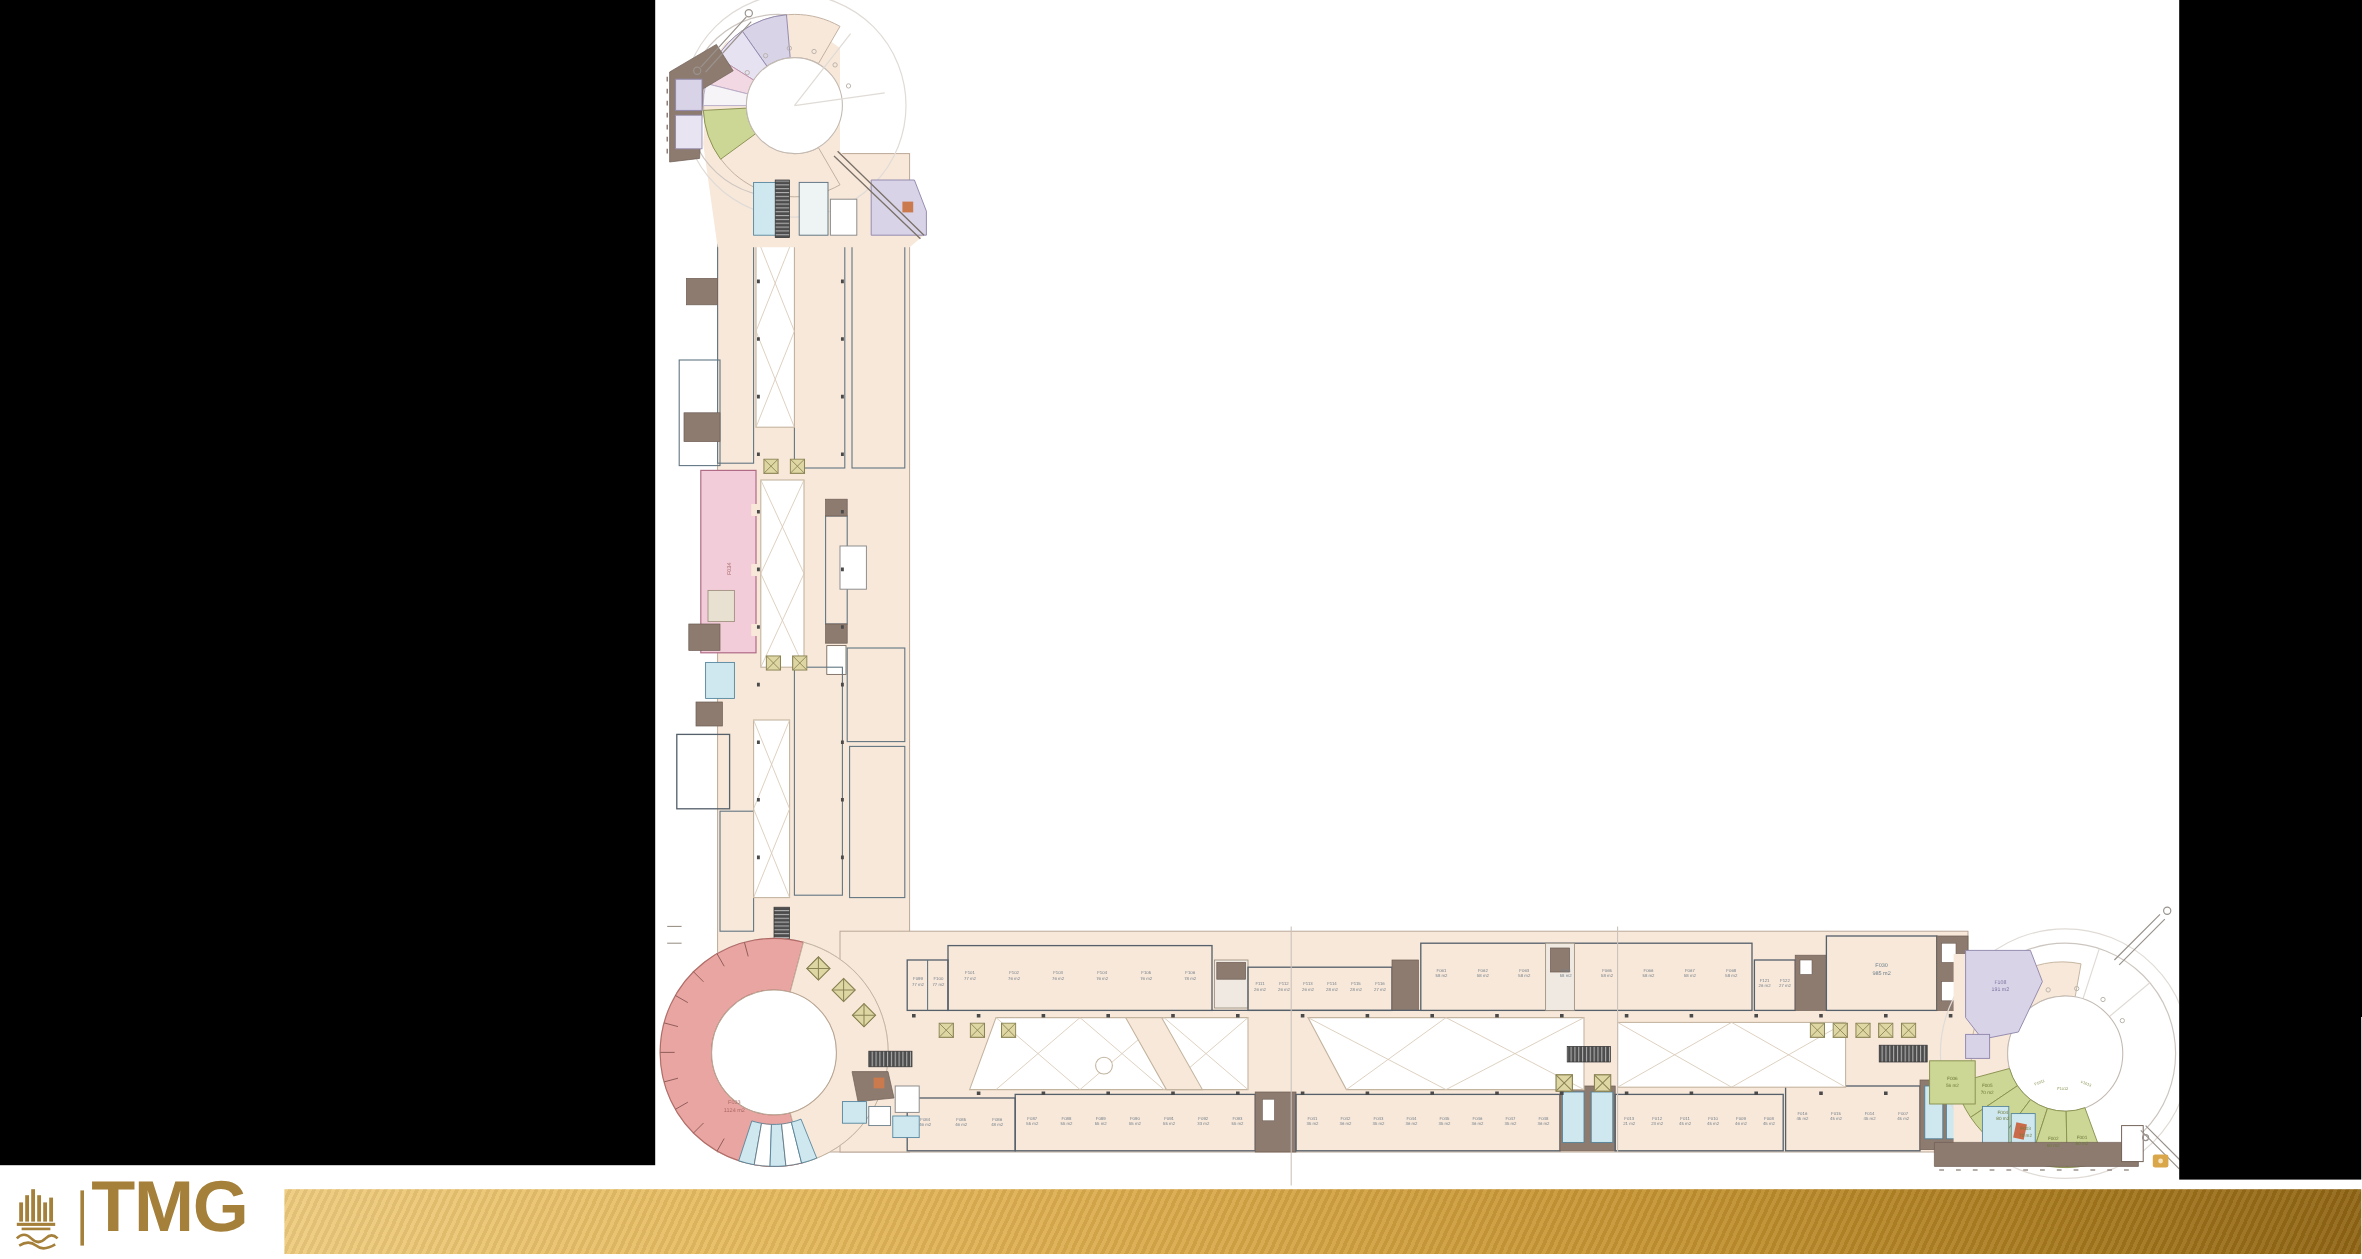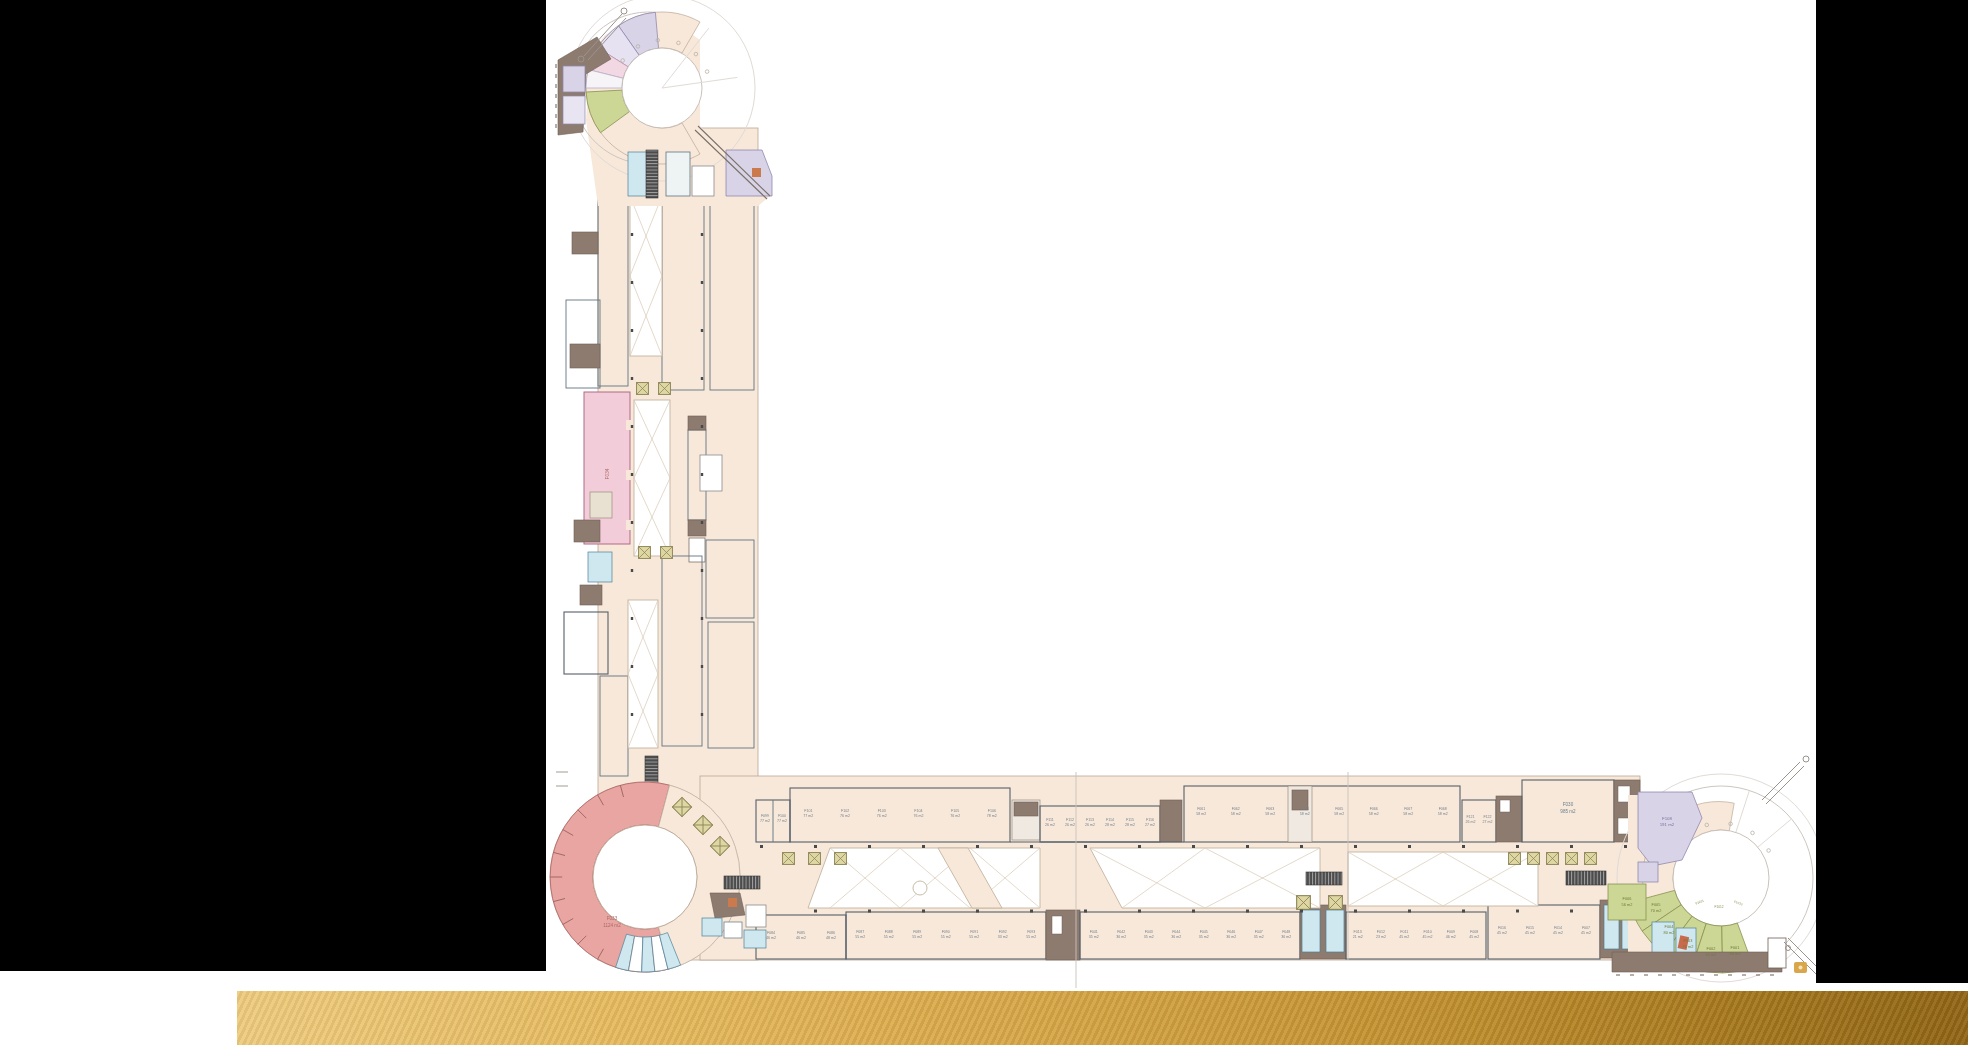--- a/index.html
+++ b/index.html
@@ -435,14 +435,31 @@
           <text class="unit-lbl" text-anchor="middle" x="1558" y="929"><tspan x="1558">F014</tspan><tspan x="1558" dy="4.5">45 m2</tspan></text>
           <text class="unit-lbl" text-anchor="middle" x="1586" y="929"><tspan x="1586">F007</tspan><tspan x="1586" dy="4.5">45 m2</tspan></text>
         </g>
   </g>
 </svg>
 
 <div class="bar left"></div>
 <div class="bar right"></div>
 
 <div class="goldbar"></div>
-
+<div class="logo">
+  <svg class="emblem" viewBox="0 0 44 56">
+    <g fill="#a5803a">
+      <rect x="6" y="14" width="3.2" height="16"></rect>
+      <rect x="11" y="8" width="3.2" height="22"></rect>
+      <rect x="16" y="3" width="3.2" height="27"></rect>
+      <rect x="21" y="8" width="3.2" height="22"></rect>
+      <rect x="26" y="14" width="3.2" height="16"></rect>
+      <rect x="31" y="10" width="3.2" height="20"></rect>
+      <rect x="4" y="31" width="32" height="2.6"></rect>
+      <rect x="8" y="35" width="24" height="2.2"></rect>
+    </g>
+    <path d="M4 44 q6 -6 12 0 t12 0 q5 -5 10 0 M6 50 q8 -5 14 0 t16 -1" stroke="#a5803a" stroke-width="2.2" fill="none"></path>
+  </svg>
+  <div class="sep"></div>
+  <div class="tmg">TMG</div>
 </div>
 
+</div>
+
 </body></html>

